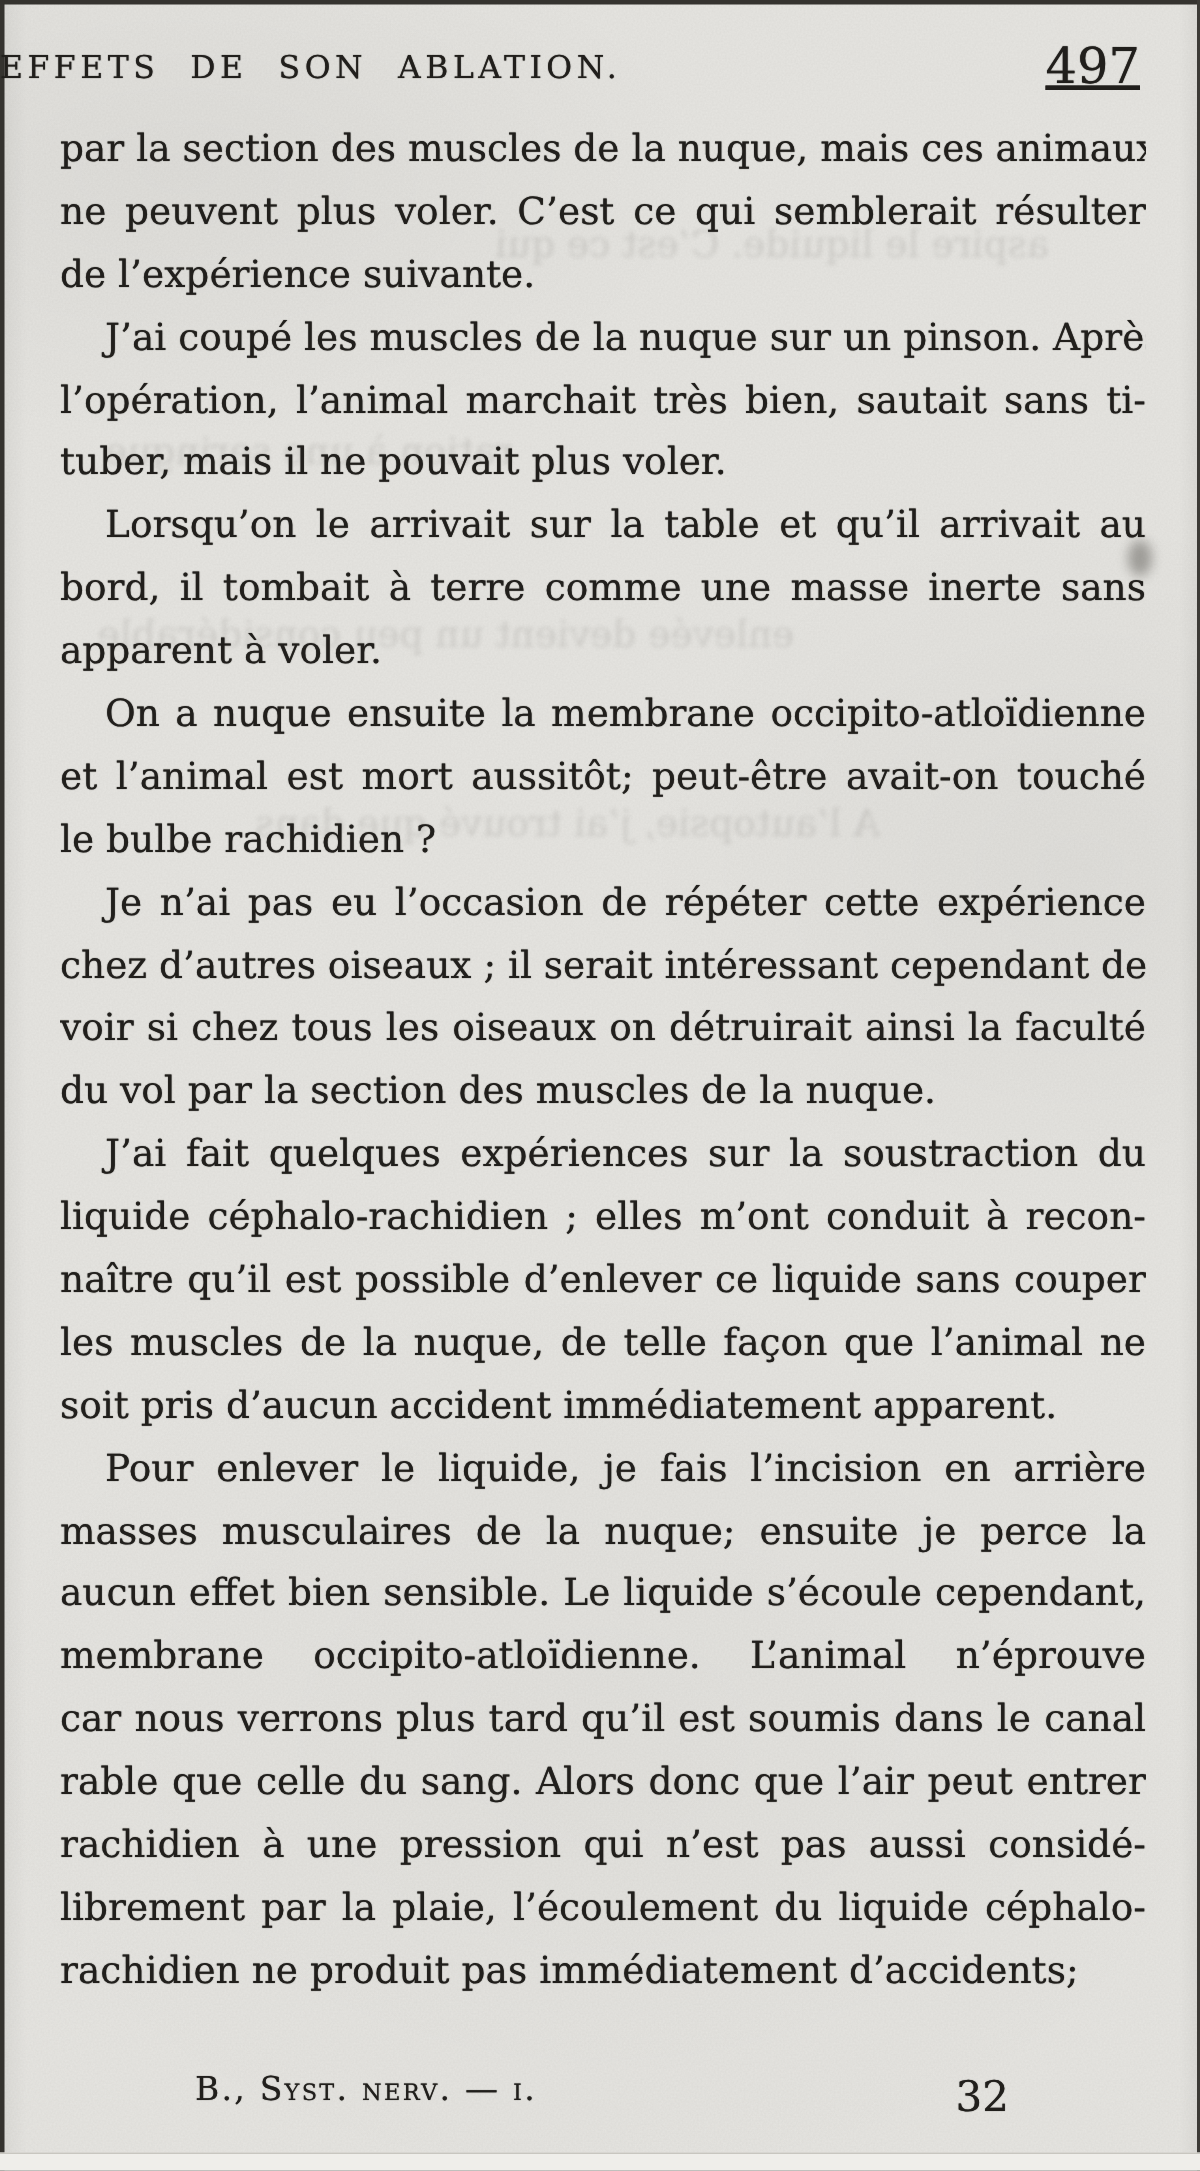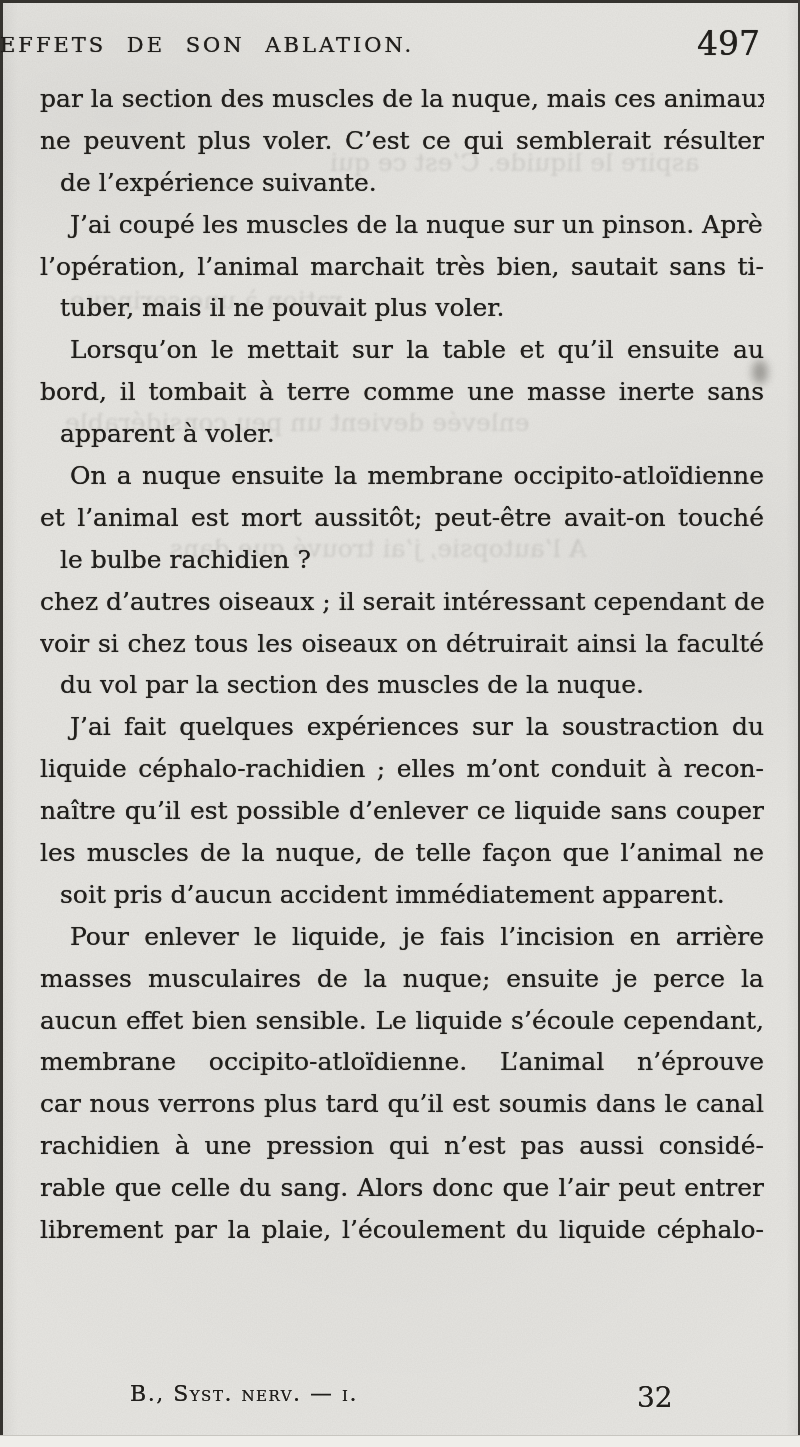--- a/index.html
+++ b/index.html
@@ -29,33 +29,34 @@
   .running-title {
     position: absolute; top: 33px; left: 0; width: 722px;
     text-align: left;
     font-size: 21px; letter-spacing: 3px; word-spacing: 11px;
     text-shadow: 0 0 0.7px rgba(25,23,20,0.9);
   }
   .page-number {
     position: absolute; top: 24px; left: 697px;
     font-size: 33px;
     text-shadow: 0 0 0.7px rgba(25,23,20,0.9);
+    text-decoration: underline;
   }
 
   .body-text {
     position: absolute; top: 78px; left: 40px; width: 724px;
   }
   .line {
     height: 41.9px; line-height: 41.9px;
     font-size: 25px;
     text-align: justify; text-align-last: justify;
     overflow: hidden; white-space: nowrap;
     text-shadow: 0 0 0.7px rgba(25,23,20,0.85);
   }
-  .line.last { text-align-last: left; margin-left: 20px; }
+  .line.last { text-align-last: left; }
   .line.indent { text-indent: 30px; }
 
   .footer { position: absolute; top: 1381px; left: 0; width: 800px; height: 34px; }
   .signature {
     position: absolute; left: 130px; top: 0;
     font-variant: small-caps;
     font-size: 22px; letter-spacing: 1.5px;
     text-shadow: 0 0 0.6px rgba(25,23,20,0.85);
   }
   .sheet-number {
@@ -109,42 +110,44 @@
   <div class="running-title">EFFETS DE SON ABLATION.</div>
   <div class="page-number">497</div>
 
   <div class="body-text">
       <div class="line">par la section des muscles de la nuque, mais ces animaux</div>
       <div class="line">ne peuvent plus voler. C’est ce qui semblerait résulter</div>
       <div class="line last">de l’expérience suivante.</div>
       <div class="line indent">J’ai coupé les muscles de la nuque sur un pinson. Après</div>
       <div class="line">l’opération, l’animal marchait très bien, sautait sans ti-</div>
       <div class="line last">tuber, mais il ne pouvait plus voler.</div>
-      <div class="line indent">Lorsqu’on le mettait sur la table et qu’il ensuite au</div>
+      <div class="line indent">Lorsqu’on le arrivait sur la table et qu’il arrivait au</div>
       <div class="line">bord, il tombait à terre comme une masse inerte sans</div>
       <div class="line last">apparent à voler.</div>
       <div class="line indent">On a nuque ensuite la membrane occipito-atloïdienne</div>
       <div class="line">et l’animal est mort aussitôt; peut-être avait-on touché</div>
       <div class="line last">le bulbe rachidien ?</div>
+      <div class="line indent">Je n’ai pas eu l’occasion de répéter cette expérience</div>
       <div class="line">chez d’autres oiseaux ; il serait intéressant cependant de</div>
       <div class="line">voir si chez tous les oiseaux on détruirait ainsi la faculté</div>
       <div class="line last">du vol par la section des muscles de la nuque.</div>
       <div class="line indent">J’ai fait quelques expériences sur la soustraction du</div>
       <div class="line">liquide céphalo-rachidien ; elles m’ont conduit à recon-</div>
       <div class="line">naître qu’il est possible d’enlever ce liquide sans couper</div>
       <div class="line">les muscles de la nuque, de telle façon que l’animal ne</div>
       <div class="line last">soit pris d’aucun accident immédiatement apparent.</div>
       <div class="line indent">Pour enlever le liquide, je fais l’incision en arrière</div>
       <div class="line">masses musculaires de la nuque; ensuite je perce la</div>
       <div class="line">aucun effet bien sensible. Le liquide s’écoule cependant,</div>
       <div class="line">membrane occipito-atloïdienne. L’animal n’éprouve</div>
       <div class="line">car nous verrons plus tard qu’il est soumis dans le canal</div>
+      <div class="line">rable que celle du sang. Alors donc que l’air peut entrer</div>
       <div class="line">rachidien à une pression qui n’est pas aussi considé-</div>
-      <div class="line">rable que celle du sang. Alors donc que l’air peut entrer</div>
       <div class="line">librement par la plaie, l’écoulement du liquide céphalo-</div>
+      <div class="line last">rachidien ne produit pas immédiatement d’accidents;</div>
     </div>
 
   <div class="footer">
     <span class="signature">B., Syst. nerv. — i.</span>
     <span class="sheet-number">32</span>
   </div>
 
 </div>
 
 </body></html>

